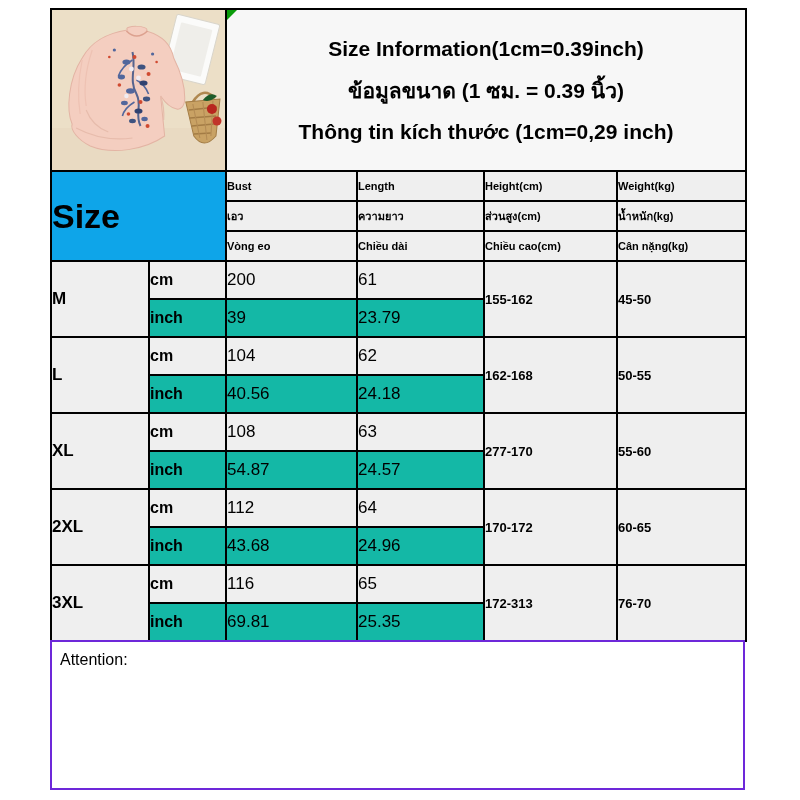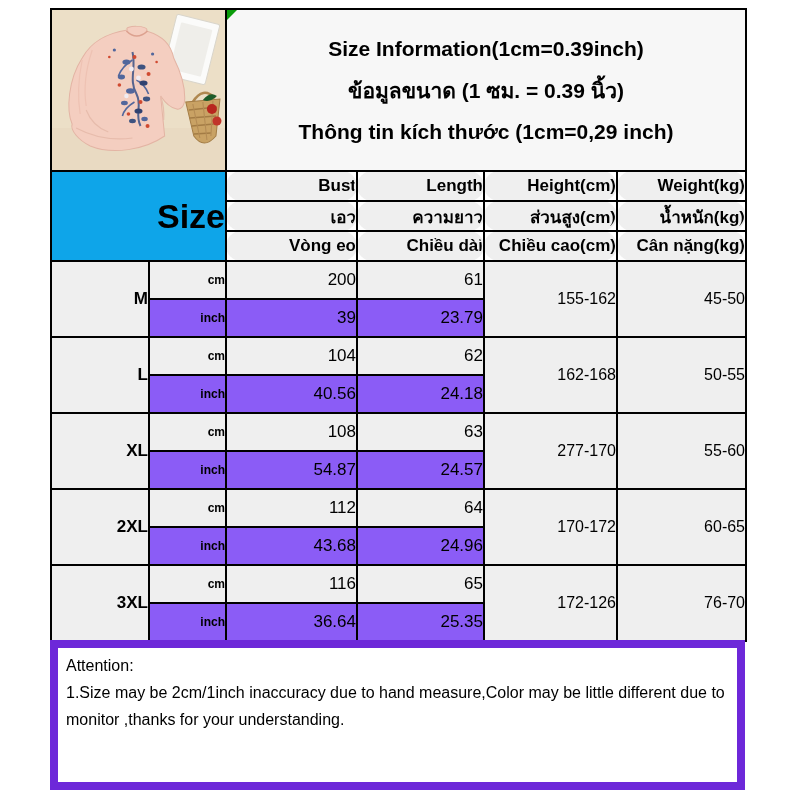--- a/index.html
+++ b/index.html
@@ -6,43 +6,43 @@
   body{
     width:800px;height:800px;background:#ffffff;
     font-family:"Liberation Sans","DejaVu Sans",sans-serif;color:#000;
     position:relative;overflow:hidden;
   }
   .sheet{position:absolute;left:50px;top:8px;width:695px;}
   table.size-table{
     border-collapse:collapse;table-layout:fixed;width:695px;
   }
   table.size-table td{
-    border:2px solid #000;text-align:right;vertical-align:middle;
+    border:2px solid #000;text-align:left;vertical-align:middle;
     padding:0;overflow:hidden;
   }
   .photo-cell{background:#ece0c8;height:160px;padding:0;}
   .photo-cell svg{display:block;width:100%;height:160px;}
   .title-cell{background:#f7f7f7;position:relative;}
   .title-inner{display:flex;flex-direction:column;justify-content:center;align-items:center;height:100%;gap:13px;}
   .title-line{font-weight:bold;font-size:21px;letter-spacing:0;}
   .corner-flag{
     position:absolute;top:0;left:0;width:0;height:0;
     border-top:10px solid #0a9c0a;border-right:10px solid transparent;
   }
   .size-head{background:#0ea5e9;font-weight:bold;font-size:34px;}
-  td.h{background:#efefef;font-weight:bold;font-size:17px;height:28px;border-radius:15px;}
+  td.h{background:#efefef;font-weight:bold;font-size:11px;height:28px;}
   .size-lbl{background:#d9d9d9;font-weight:bold;font-size:17px;}
   tr.r-cm td{background:#efefef;height:36px;}
-  tr.r-inch td{background:#8b5cf6;height:36px;}
-  td.unit{font-weight:bold;font-size:12px;margin-left:38px;}
+  tr.r-inch td{background:#14b8a6;height:36px;}
+  td.unit{font-weight:bold;font-size:16px;margin-left:38px;}
   td.val{font-weight:400;font-size:17px;}
-  td.range{background:#efefef;font-weight:400;font-size:16px;}
+  td.range{background:#efefef;font-weight:700;font-size:13px;}
   .attention{
     box-sizing:border-box;width:695px;height:150px;
-    border:8px solid #6d28d9;margin-top:-2px;background:#fff;
+    border:2px solid #6d28d9;margin-top:-2px;background:#fff;
     padding:5px 8px;font-size:16px;line-height:1.68;text-align:left;
   }
 </style>
 </head>
 <body>
 
 <div class="sheet">
   <table class="size-table">
     <colgroup>
       <col style="width:98px">
@@ -192,28 +192,27 @@
       <td class="unit">inch</td>
       <td class="val">43.68</td>
       <td class="val">24.96</td>
     </tr>
 
     <tr class="r-cm">
       <td rowspan="2" class="size-lbl">3XL</td>
       <td class="unit">cm</td>
       <td class="val">116</td>
       <td class="val">65</td>
-      <td rowspan="2" class="range">172-126</td>
+      <td rowspan="2" class="range">172-313</td>
       <td rowspan="2" class="range">76-70</td>
     </tr>
     <tr class="r-inch">
       <td class="unit">inch</td>
-      <td class="val">36.64</td>
+      <td class="val">69.81</td>
       <td class="val">25.35</td>
     </tr>
     </tbody>
   </table>
 
   <div class="attention">
     <div>Attention:</div>
-    <div>1.Size may be 2cm/1inch inaccuracy due to hand measure,Color may be little different due to monitor ,thanks for your understanding.</div>
   </div>
 </div>
 
 </body></html>

